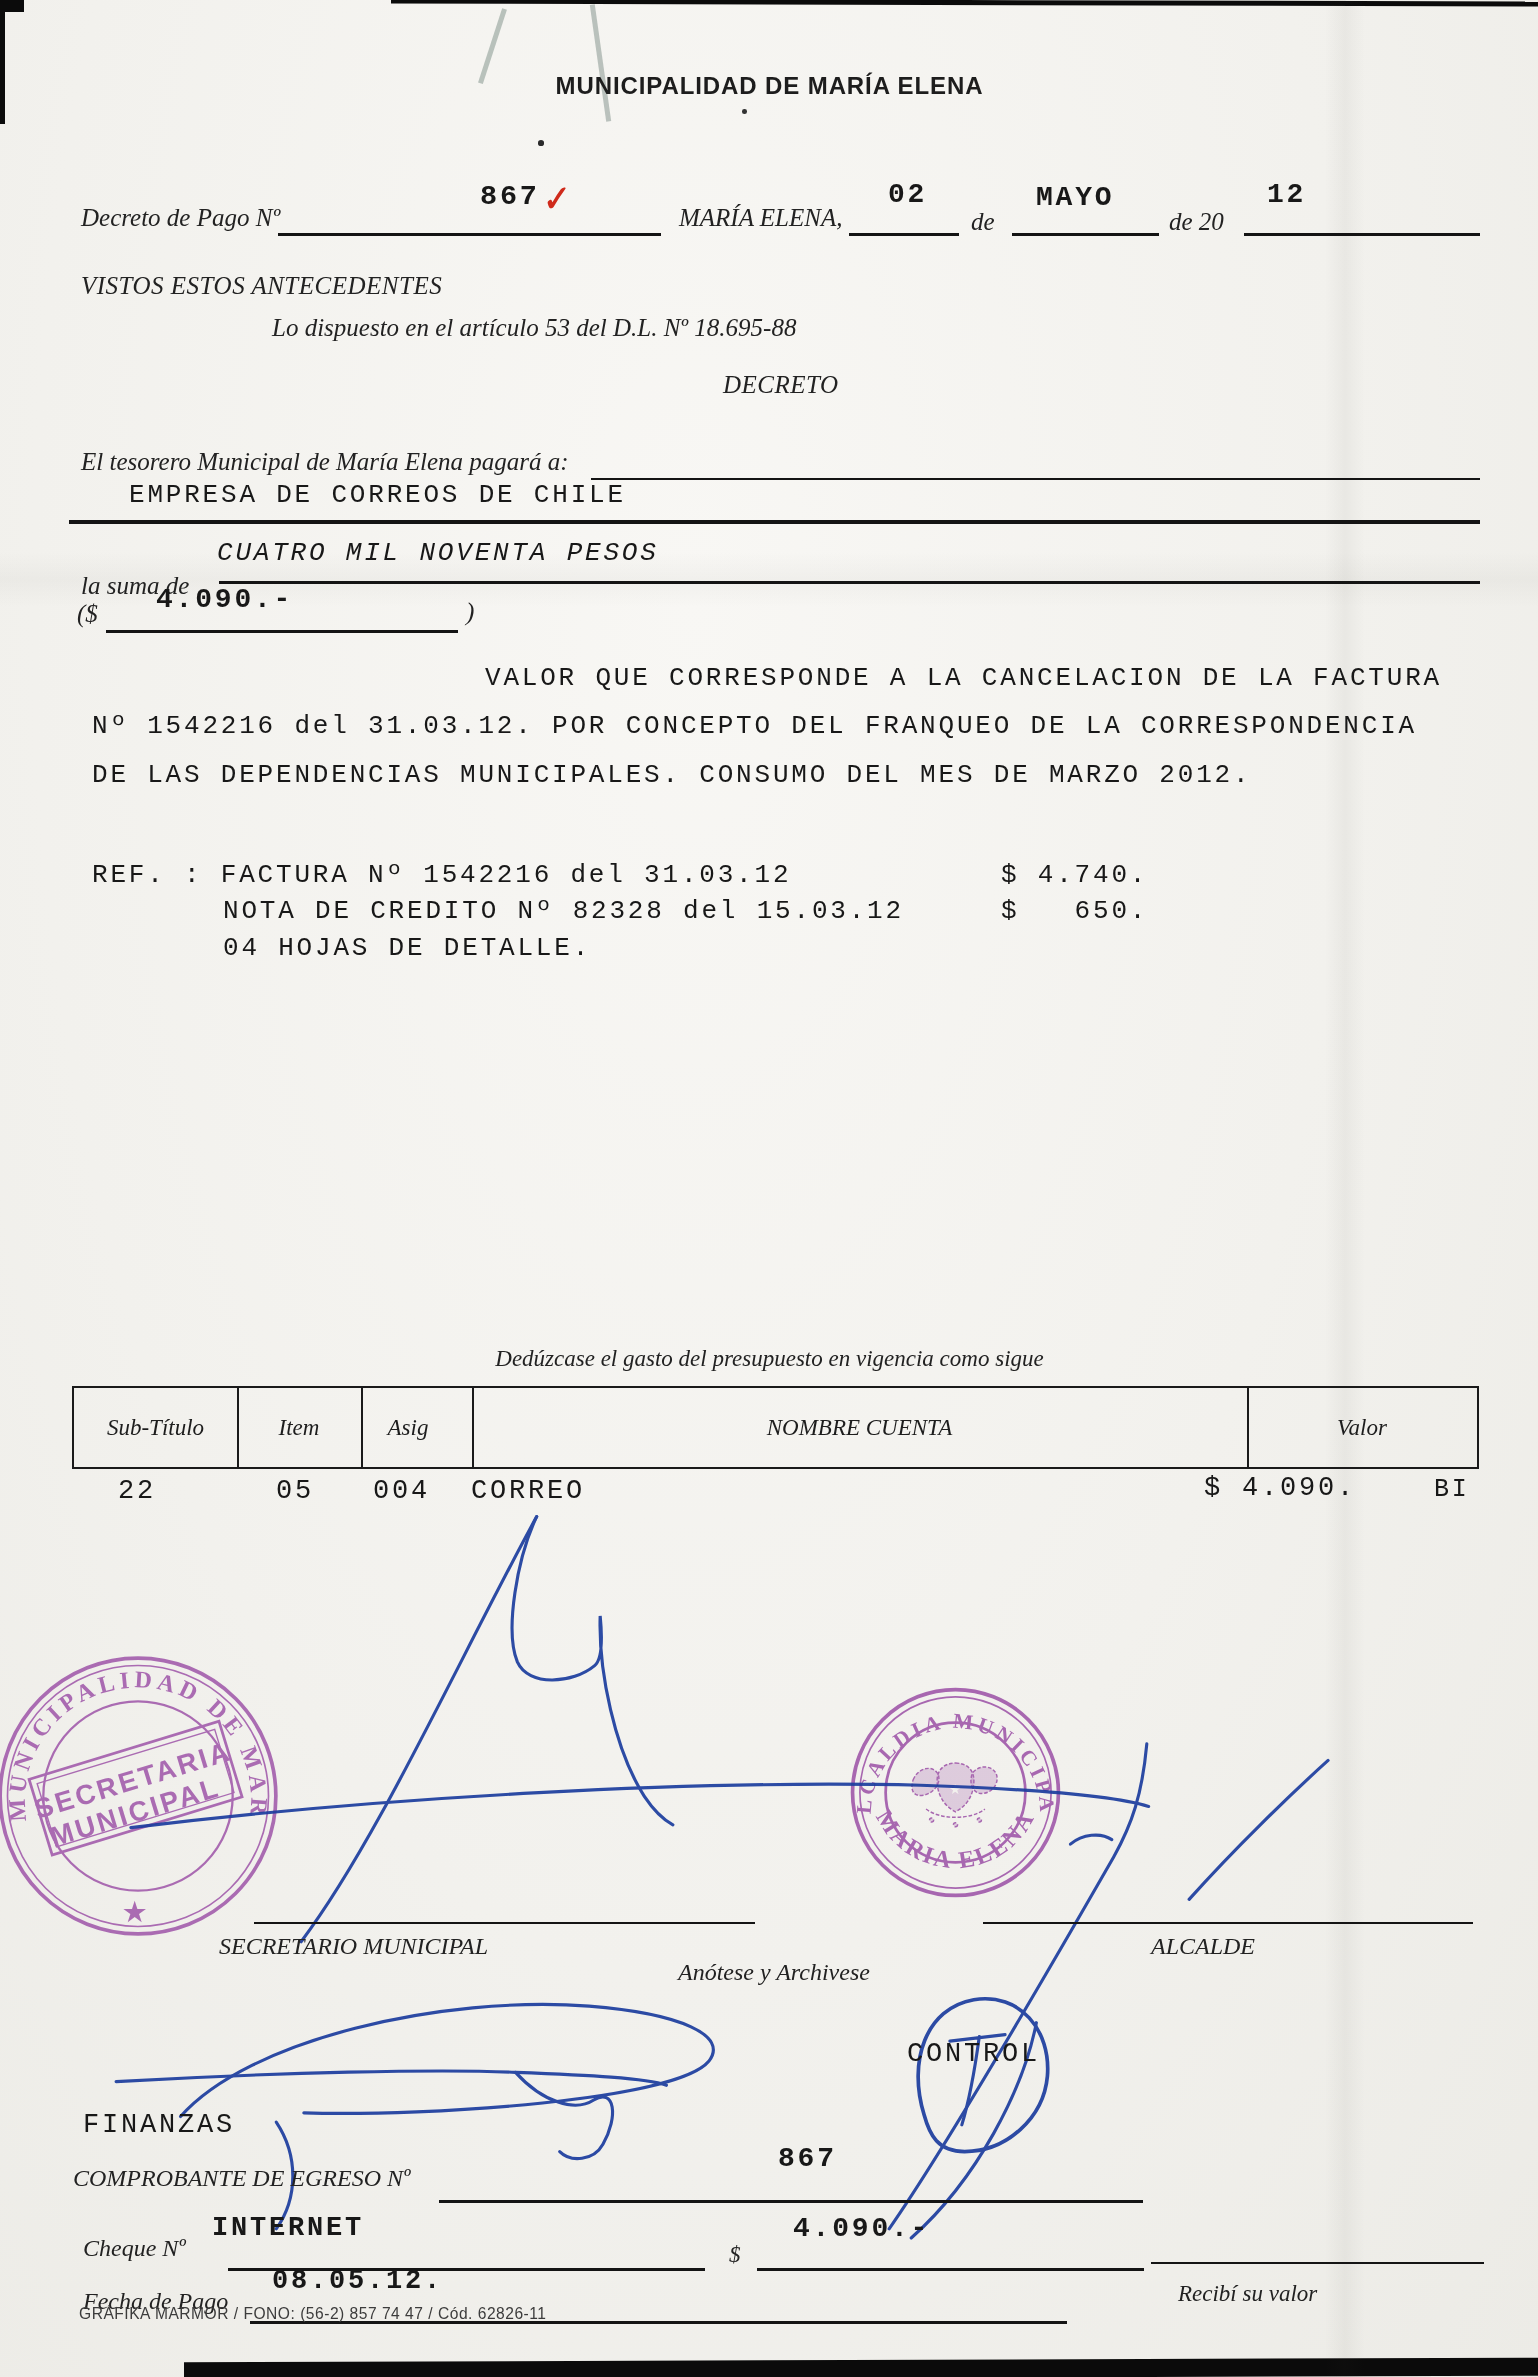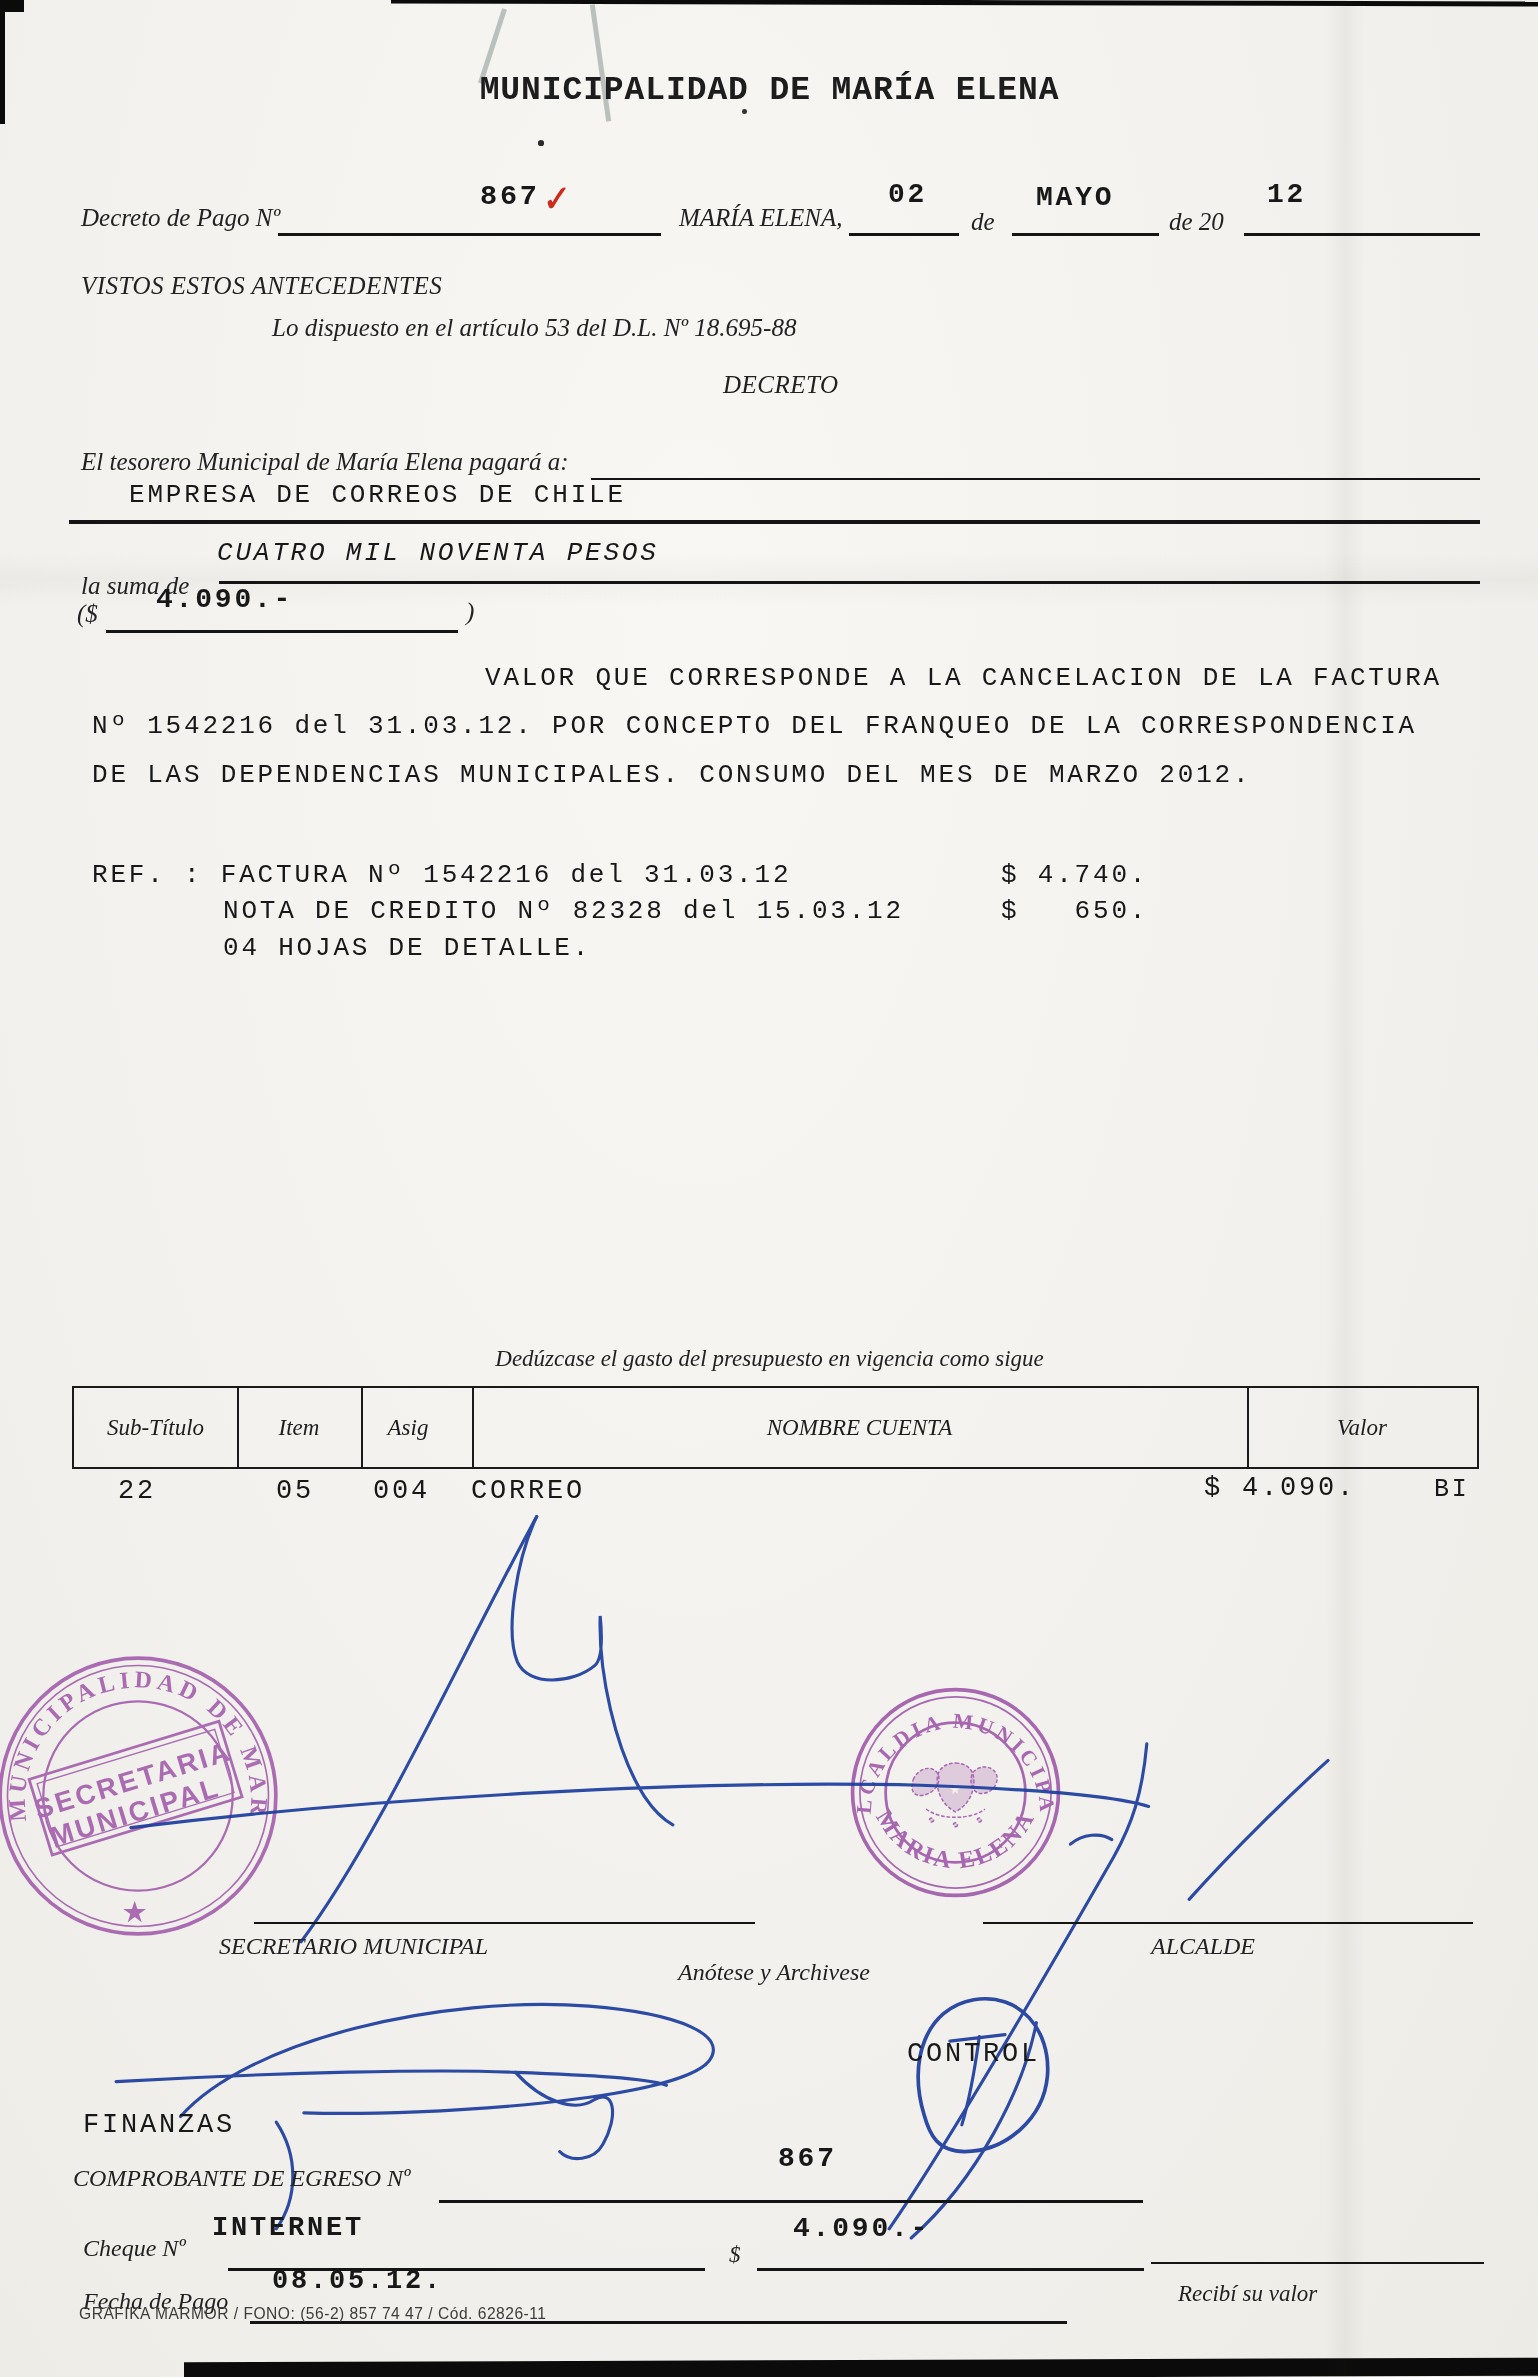--- a/index.html
+++ b/index.html
@@ -13,21 +13,21 @@
     font-family:"Liberation Serif", serif;
     color:#1d1d1d;
   }
   .abs{position:absolute;}
   .it{font-family:"Liberation Serif", serif;font-style:italic;font-size:25px;color:#222;white-space:nowrap;}
   .tw{font-family:"Liberation Mono","DejaVu Sans Mono",monospace;font-size:26px;letter-spacing:2.8px;color:#181818;white-space:pre;}
   .twb{font-weight:bold;}
   .ul{position:absolute;height:2.8px;background:#141414;}
   .ul.thin{height:1.8px;}
   .ul.thick{height:3.7px;}
-  .title{font-family:Liberation Mono, monospace;font-weight:bold;font-size:33px;letter-spacing:0.9px;white-space:nowrap;}
+  .title{font-family:Liberation Sans, sans-serif;font-weight:bold;font-size:24px;letter-spacing:0.9px;white-space:nowrap;}
   .caps-it{font-style:italic;font-size:25px;letter-spacing:0.5px;}
   .scan{background:#0b0b0b;}
   .crease{pointer-events:none;}
   .hdrcell{position:absolute;top:0;height:79px;line-height:79px;text-align:center;font-style:italic;font-size:23px;white-space:nowrap;}
   .footer-print{font-family:"Liberation Sans", sans-serif;font-size:15.6px;color:#3c3c3c;letter-spacing:0.5px;white-space:nowrap;}
   svg{display:block;}
 </style>
 </head>
 <body>
 

